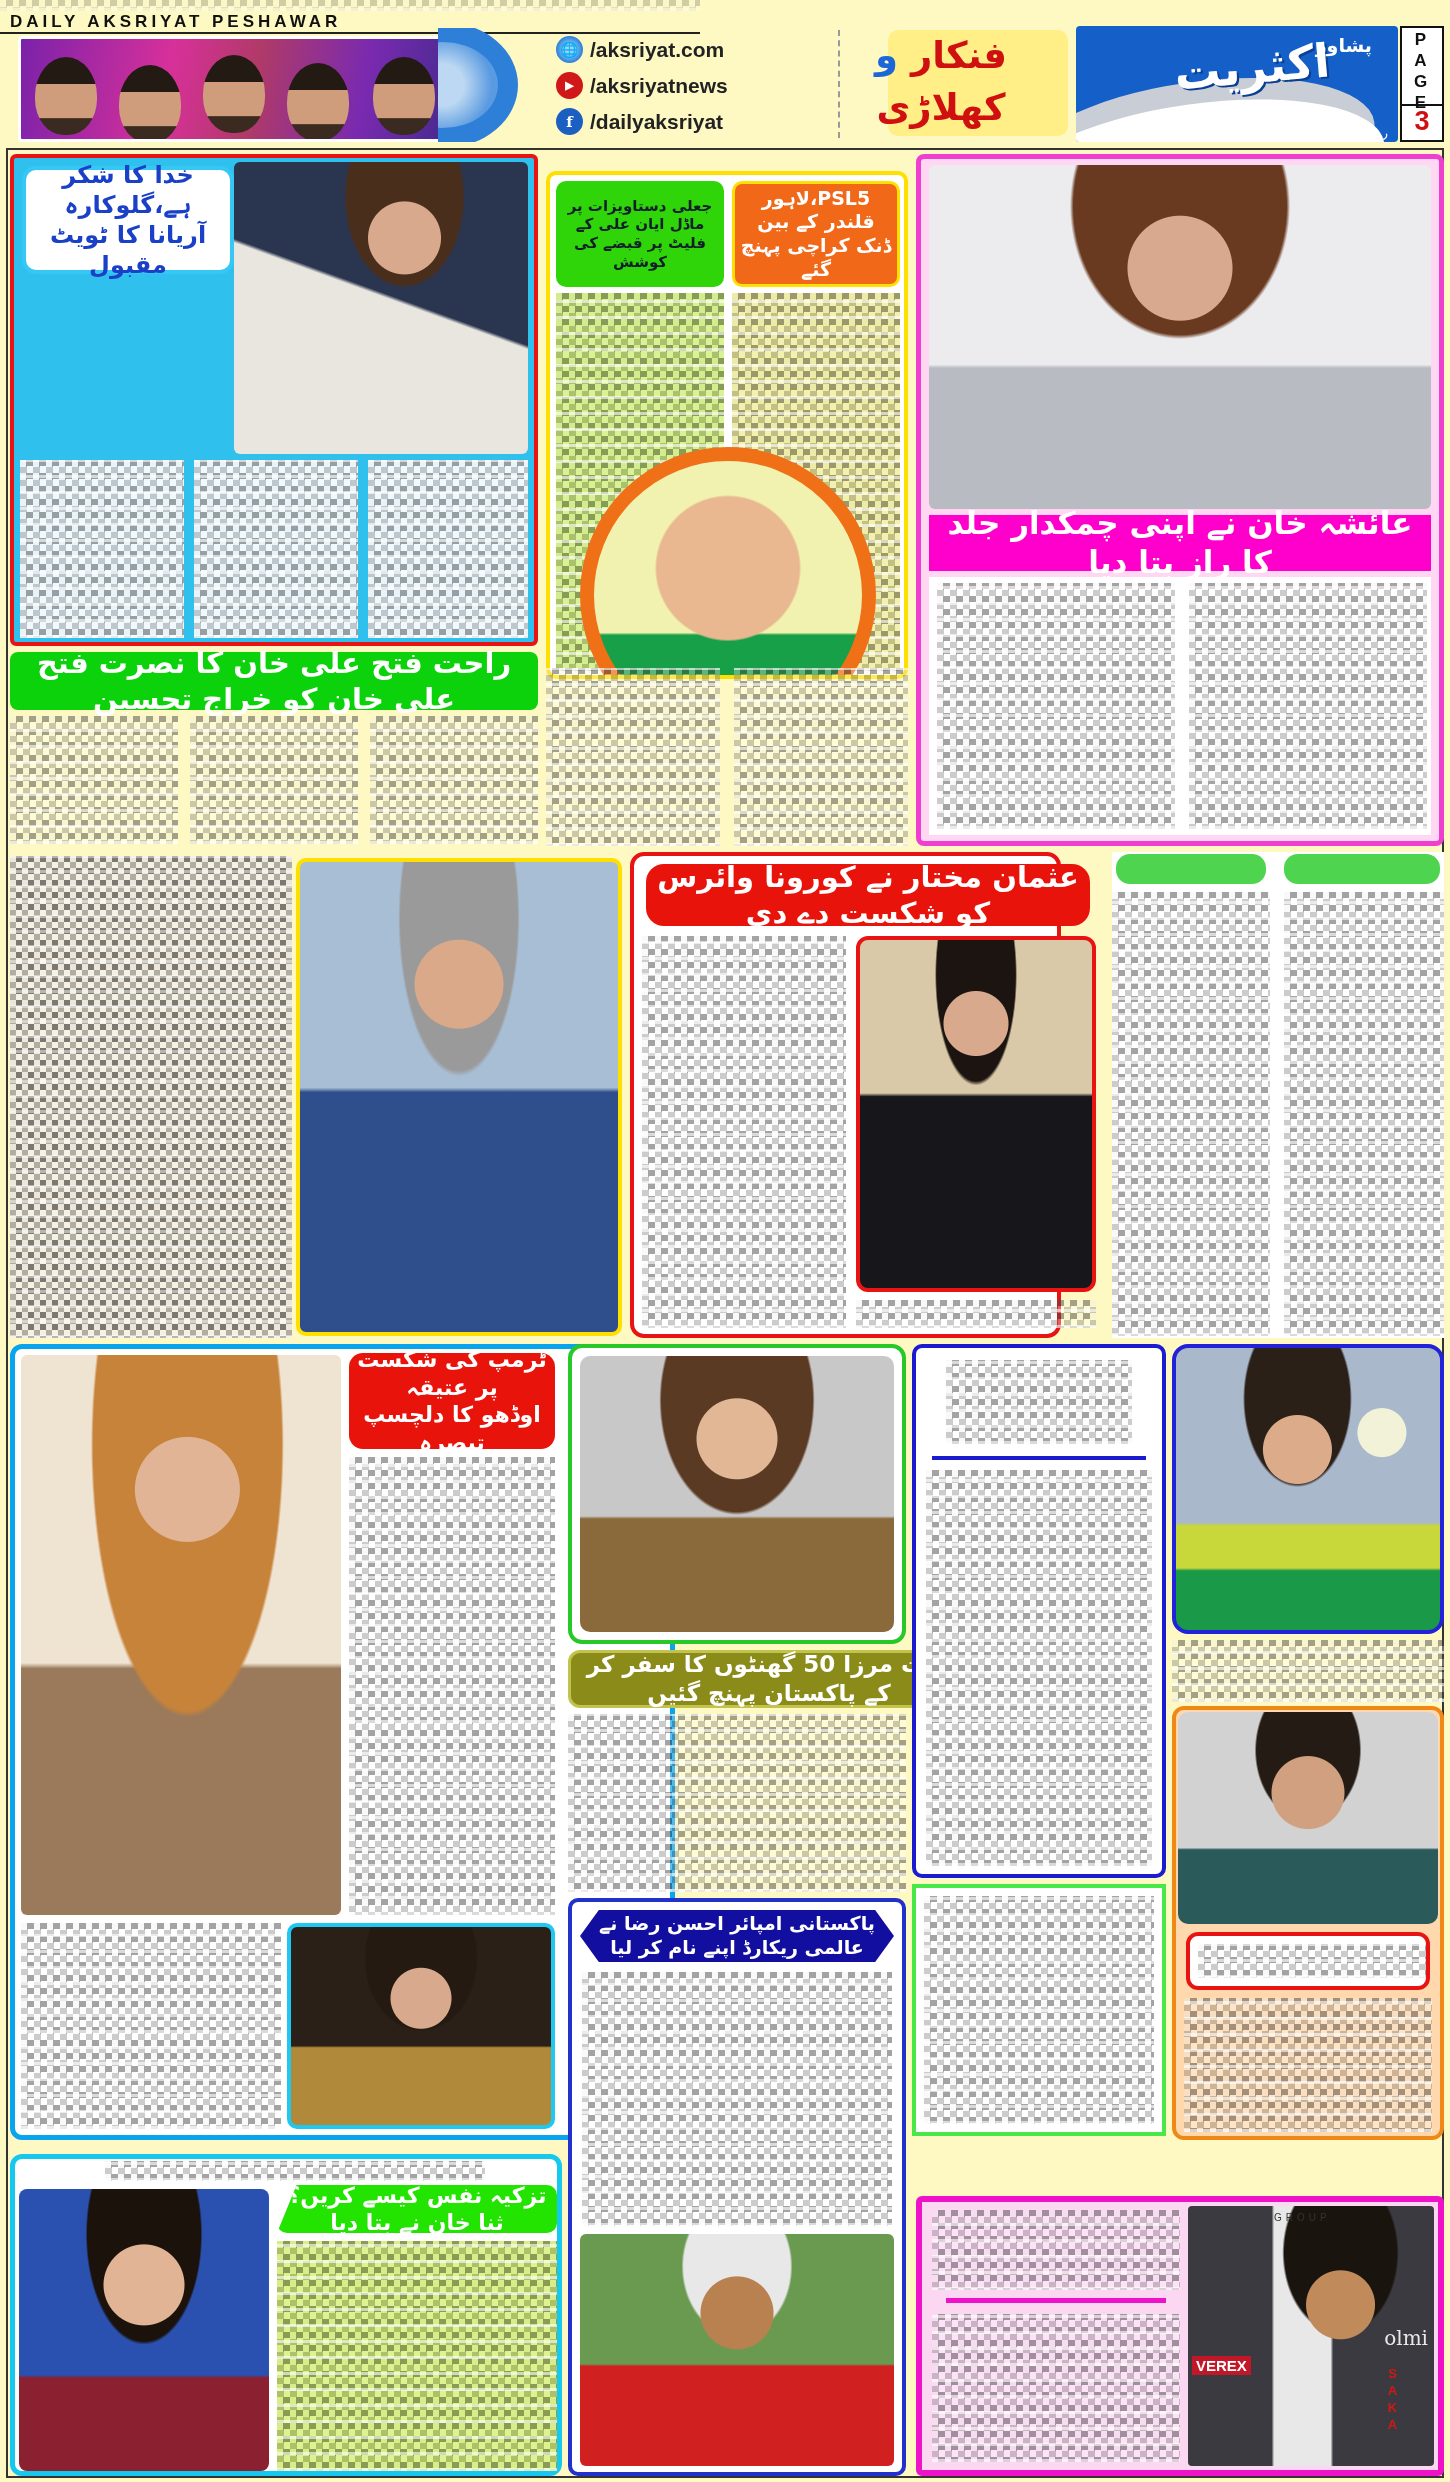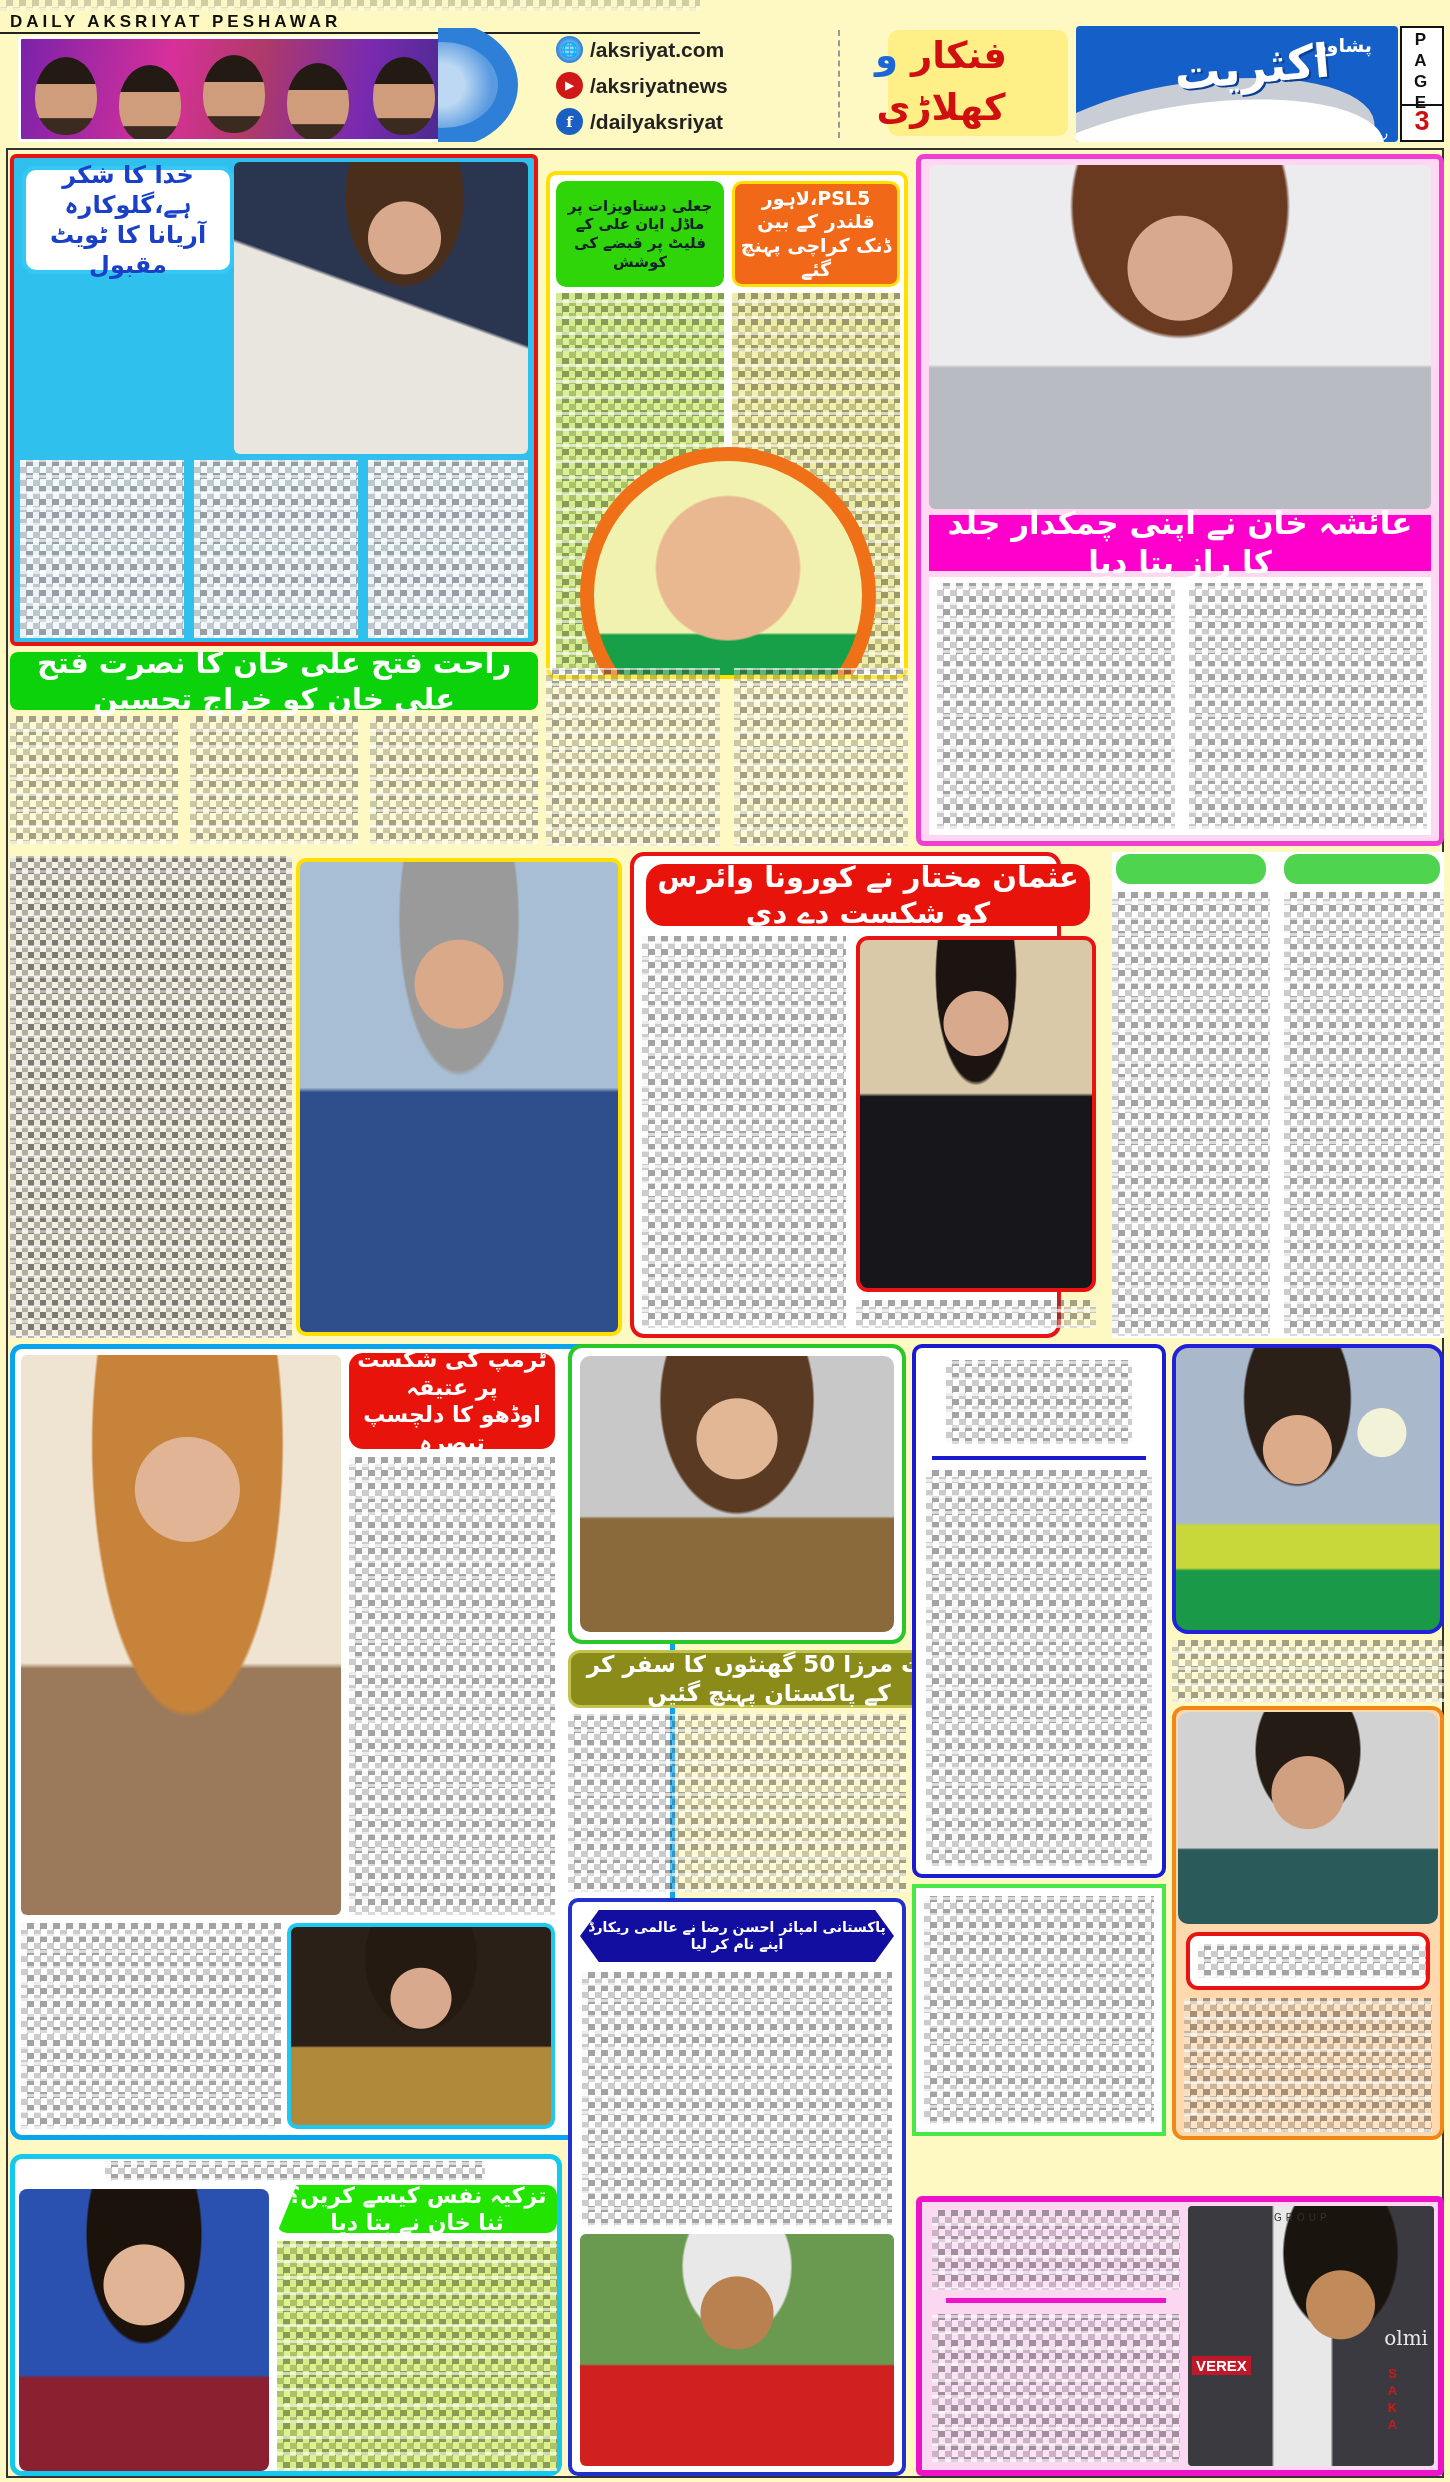--- a/index.html
+++ b/index.html
@@ -226,21 +226,21 @@
       <span>تزکیہ نفس کیسے کریں؟ ثنا خان نے بتا دیا</span>
     </div>
     <div class="b" style="left:4px;top:30px;width:250px;height:282px;border-radius:8px;overflow:hidden;
          background:radial-gradient(circle at 50% 34%,#e0b494 0 40px,rgba(0,0,0,0) 41px),
                     radial-gradient(ellipse at 50% 16%,#1c120c 0 32%,rgba(0,0,0,0) 33%),
                     linear-gradient(180deg,#2a50b0 0 66%,#8a2030 67%);"></div>
     <div class="b px" style="left:262px;top:82px;width:280px;height:230px;background-color:#cdee5f;"></div>
   </div>
 
   <div class="b" style="left:568px;top:1898px;width:338px;height:578px;background:#fff;border:4px solid #2230cc;border-radius:10px;">
-    <div class="b hl ur" style="left:8px;top:8px;width:314px;height:52px;background:#120fa0;font-size:14px;
+    <div class="b hl ur" style="left:8px;top:8px;width:314px;height:52px;background:#120fa0;font-size:19px;
          clip-path:polygon(0 50%,6% 0,94% 0,100% 50%,94% 100%,6% 100%);">
       <span>پاکستانی امپائر احسن رضا نے عالمی ریکارڈ اپنے نام کر لیا</span>
     </div>
     <div class="b px" style="left:10px;top:70px;width:310px;height:254px;"></div>
     <div class="b" style="left:8px;top:332px;width:314px;height:232px;border-radius:6px;overflow:hidden;
          background:radial-gradient(circle at 50% 34%,#b98050 0 36px,rgba(0,0,0,0) 37px),
                     radial-gradient(ellipse at 50% 14%,#e8e8e8 0 24%,rgba(0,0,0,0) 25%),
                     linear-gradient(180deg,#6a9a50 0 56%,#d02020 57%);"></div>
   </div>
 

